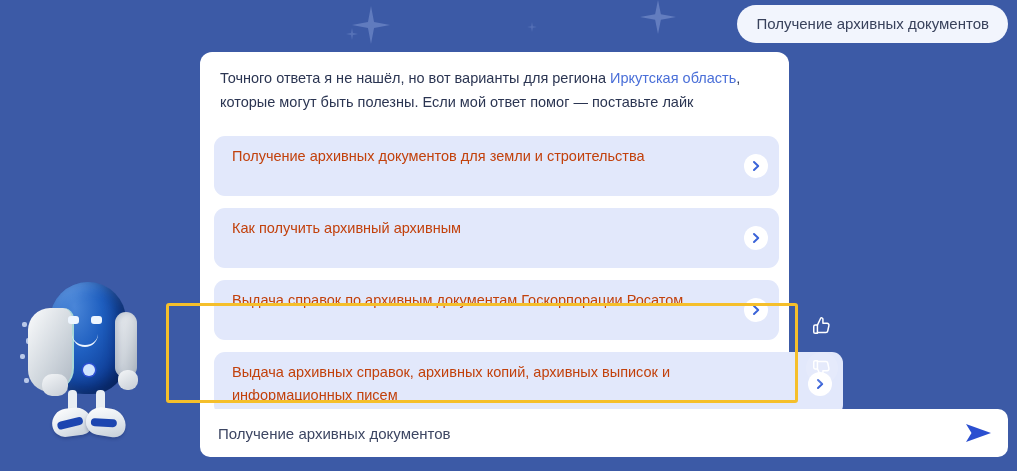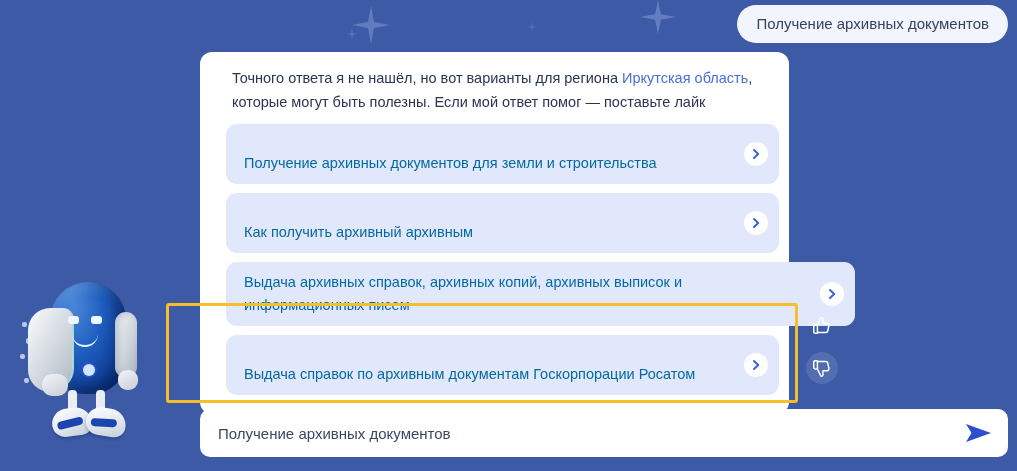--- a/index.html
+++ b/index.html
@@ -83,36 +83,37 @@
     position:absolute;right:9px;top:5px;
     background:#f2f5fd;color:#39425c;
     font-size:15px;line-height:20px;
     padding:9px 19px;border-radius:19px;
     white-space:nowrap;
   }
 
   .bot-bubble{
     position:absolute;left:200px;top:52px;width:589px;
     background:#ffffff;border-radius:12px;
-    padding:14px 0 8px 16px;
+    padding:14px 0 8px 4px;
     box-sizing:border-box;
   }
   .bot-text{
     padding:0 16px 4px 16px;
     font-size:14.5px;line-height:24px;color:#2b3552;
   }
   .bot-text a{color:#4a6fd8;text-decoration:none;}
   .opt-list{padding:6px 10px 2px 10px;}
   .opt{
-    position:relative;display:flex;align-items:flex-end;
+    position:relative;display:flex;align-items:flex-start;
     background:#e2e8fb;border-radius:11px;
     margin-bottom:9px;min-height:42px;
     padding:9px 52px 9px 18px;
-    font-size:14.5px;line-height:23px;color:#0369a1;
+    font-size:14.5px;line-height:23px;color:#c2410c;
     cursor:pointer;
+    margin-top:12px;
   }
   .opt .chev{
     position:absolute;right:11px;top:50%;transform:translateY(-50%);
     width:24px;height:24px;border-radius:50%;background:#ffffff;
     display:flex;align-items:center;justify-content:center;
   }
   .opt .chev svg{display:block;}
 
   
   .focus-box{
@@ -210,31 +211,31 @@
 
       <div class="opt">
         <span>Как получить архивный архивным</span>
         <span class="chev">
           <svg width="14" height="14" viewBox="0 0 14 14">
               <path d="M5 3 L9.2 7 L5 11" fill="none" stroke="#3a63d8" stroke-width="2" stroke-linecap="round" stroke-linejoin="round"></path>
             </svg>
         </span>
       </div>
 
+      <div class="opt">
+        <span>Выдача справок по архивным документам Госкорпорации Росатом</span>
+        <span class="chev">
+          <svg width="14" height="14" viewBox="0 0 14 14">
+              <path d="M5 3 L9.2 7 L5 11" fill="none" stroke="#3a63d8" stroke-width="2" stroke-linecap="round" stroke-linejoin="round"></path>
+            </svg>
+        </span>
+      </div>
+
       <div class="opt" style="width:559px;">
         <span>Выдача архивных справок, архивных копий, архивных выписок и информационных писем</span>
-        <span class="chev">
-          <svg width="14" height="14" viewBox="0 0 14 14">
-              <path d="M5 3 L9.2 7 L5 11" fill="none" stroke="#3a63d8" stroke-width="2" stroke-linecap="round" stroke-linejoin="round"></path>
-            </svg>
-        </span>
-      </div>
-
-      <div class="opt">
-        <span>Выдача справок по архивным документам Госкорпорации Росатом</span>
         <span class="chev">
           <svg width="14" height="14" viewBox="0 0 14 14">
               <path d="M5 3 L9.2 7 L5 11" fill="none" stroke="#3a63d8" stroke-width="2" stroke-linecap="round" stroke-linejoin="round"></path>
             </svg>
         </span>
       </div>
 
     </div>
   </div>
 

